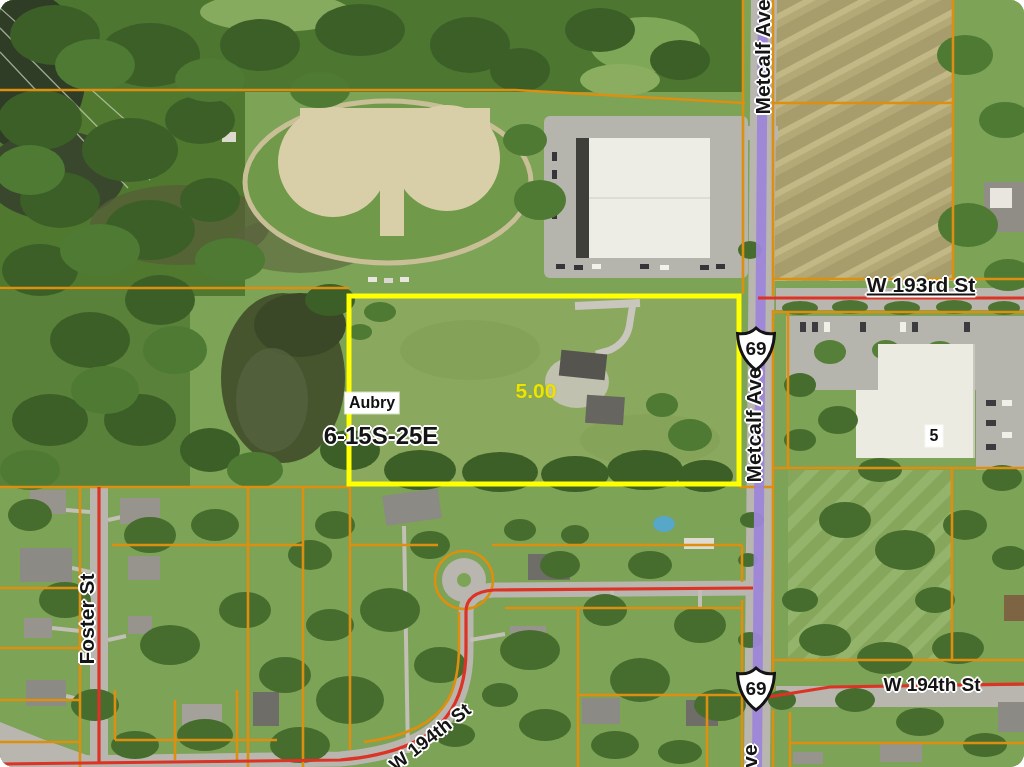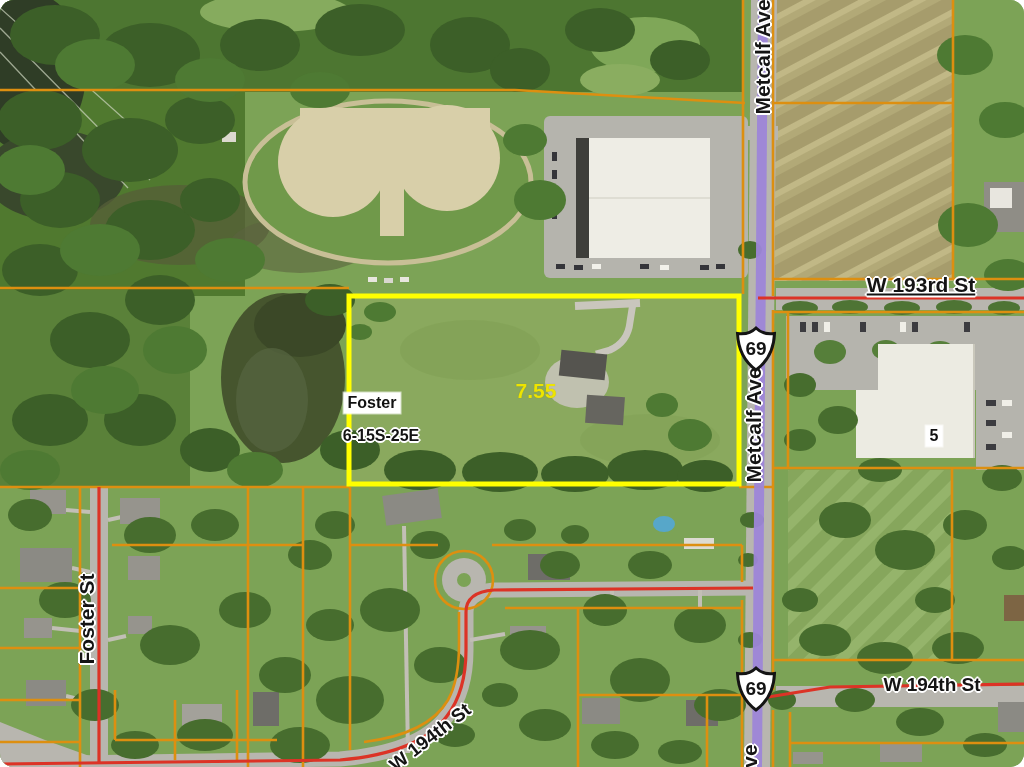--- a/index.html
+++ b/index.html
@@ -388,25 +388,25 @@
 <div class="lbl rot90 sz21" style="left:749px;top:802px;">Metcalf Ave</div>
 
 <div class="lbl sz21" style="left:921px;top:284px;text-decoration:underline;">W 193rd St</div>
 
 <div class="lbl sz19" style="left:932px;top:684px;">W 194th St</div>
 
 <div class="lbl rot38 sz19" style="left:430px;top:737px;">W 194th St</div>
 
 <div class="lbl rot90 sz21" style="left:86px;top:619px;">Foster St</div>
 
-<div class="box-lbl" style="left:372px;top:403px;font-size:16px;">Foster</div>
-
-<div class="lbl" style="left:381px;top:436px;font-size:16px;">6-15S-25E</div>
-
-<div class="acres" style="left:536px;top:391px;">7.55</div>
+<div class="box-lbl" style="left:372px;top:403px;font-size:16px;">Aubry</div>
+
+<div class="lbl" style="left:381px;top:436px;font-size:24px;">6-15S-25E</div>
+
+<div class="acres" style="left:536px;top:391px;">5.00</div>
 
 <div class="box-lbl" style="left:934px;top:436px;font-size:16px;">5</div>
 
 <svg class="shield" style="left:756px;top:349px;" viewBox="0 0 42 47">
   <path d="M21,2.5 C16,7.5 9,9 2.5,8 C3,20 6,33.5 21,44.5 C36,33.5 39,20 39.5,8 C33,9 26,7.5 21,2.5 Z" fill="#ffffff" stroke="#141414" stroke-width="3"></path>
   <text x="21" y="29" text-anchor="middle" font-family="Liberation Sans, sans-serif" font-size="19" font-weight="700" fill="#141414">69</text>
 </svg>
 
 <svg class="shield" style="left:756px;top:689px;" viewBox="0 0 42 47">
   <path d="M21,2.5 C16,7.5 9,9 2.5,8 C3,20 6,33.5 21,44.5 C36,33.5 39,20 39.5,8 C33,9 26,7.5 21,2.5 Z" fill="#ffffff" stroke="#141414" stroke-width="3"></path>

